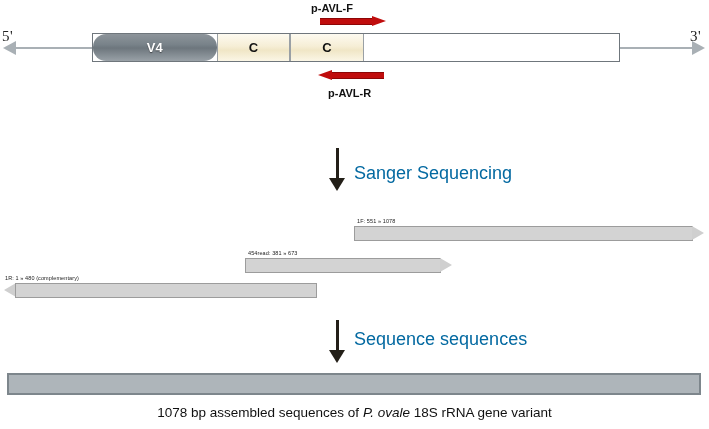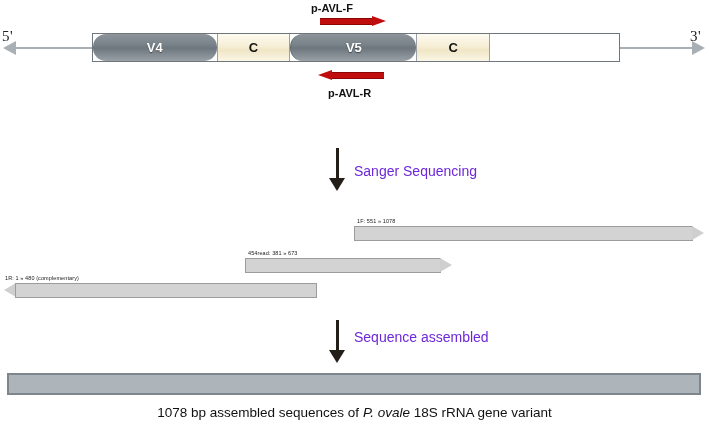--- a/index.html
+++ b/index.html
@@ -124,22 +124,22 @@
   }
   .step-head {
     position: absolute; left: 1px; top: 30px;
     width: 0; height: 0;
     border-left: 8.5px solid transparent;
     border-right: 8.5px solid transparent;
     border-top: 13px solid #231f18;
   }
   .step-caption {
     position: absolute;
-    font-size: 14px;
-    color: #6d28d9;
+    font-size: 18px;
+    color: #0369a1;
     white-space: nowrap;
   }
   #step-arrow-1  { left: 328px; top: 148px; }
   #step-caption-1{ left: 354px; top: 163px; }
   #step-arrow-2  { left: 328px; top: 320px; }
   #step-caption-2{ left: 354px; top: 329px; }
 
   
   .read-label {
     position: absolute;
@@ -213,21 +213,20 @@
   <span class="end-label" id="label-3prime">3'</span>
 
   <div class="axis-line" id="axis-left"></div>
   <div class="axis-head" id="axis-head-left"></div>
   <div class="axis-line" id="axis-right"></div>
   <div class="axis-head" id="axis-head-right"></div>
 
   <div id="gene-body">
     <div class="segment seg-v" style="width:23.5%">V4</div>
     <div class="segment seg-c" style="width:14.0%">C</div>
-    <div class="segment seg-v seg-sep-l" style="width:24.0%">V5</div>
     <div class="segment seg-c" style="width:14.0%">C</div>
   </div>
 
   <span class="primer-label" id="primer-f-label">p-AVL-F</span>
   <div class="primer-arrow" id="primer-f">
     <div class="primer-shaft"></div>
     <div class="primer-head"></div>
   </div>
 
   <div class="primer-arrow" id="primer-r">
@@ -261,19 +260,19 @@
   <div class="read-bar" id="read-1r">
     <div class="read-tip read-tip-l"></div>
     <div class="read-body"></div>
   </div>
 </div>
 
 <div class="step-arrow" id="step-arrow-2">
   <div class="step-shaft"></div>
   <div class="step-head"></div>
 </div>
-<span class="step-caption" id="step-caption-2">Sequence assembled</span>
+<span class="step-caption" id="step-caption-2">Sequence sequences</span>
 
 <div id="assembled-bar"></div>
 
 <div id="figure-caption">
   <span>1078 bp assembled sequences of </span><span class="it">P. ovale</span><span> 18S rRNA gene variant</span>
 </div>
 
 </body></html>

